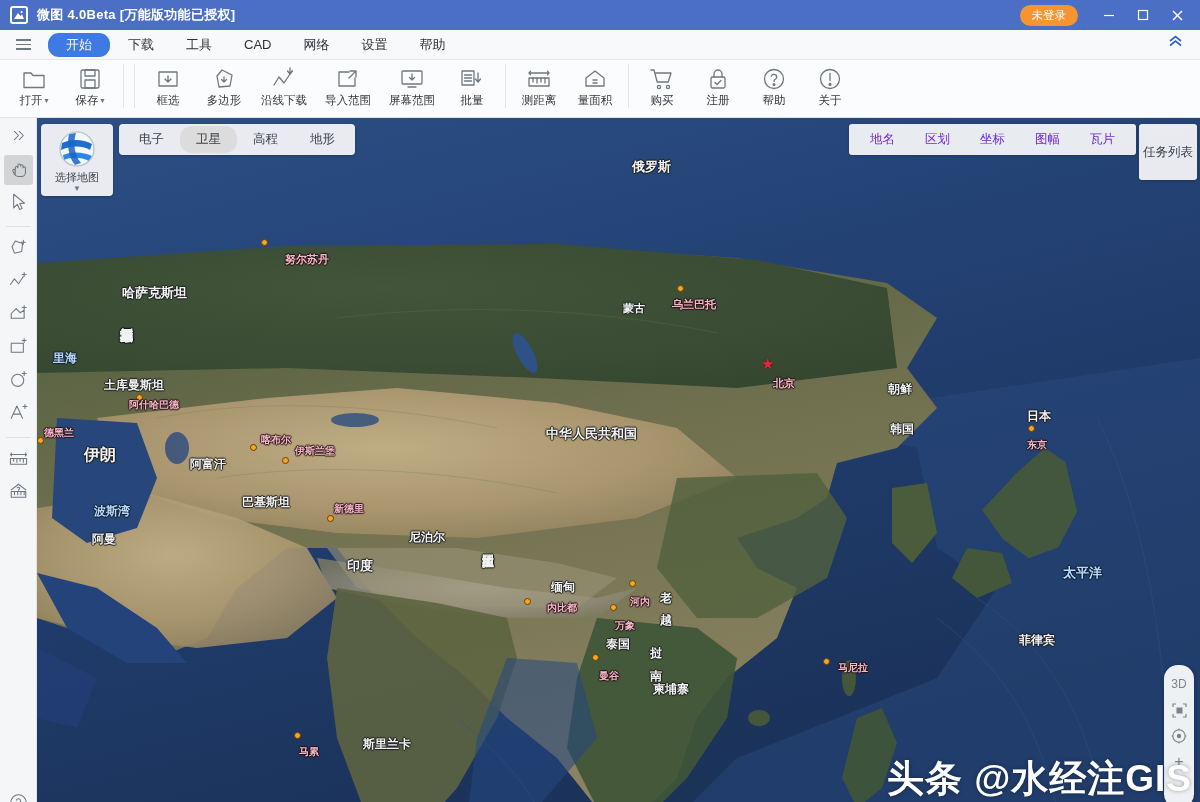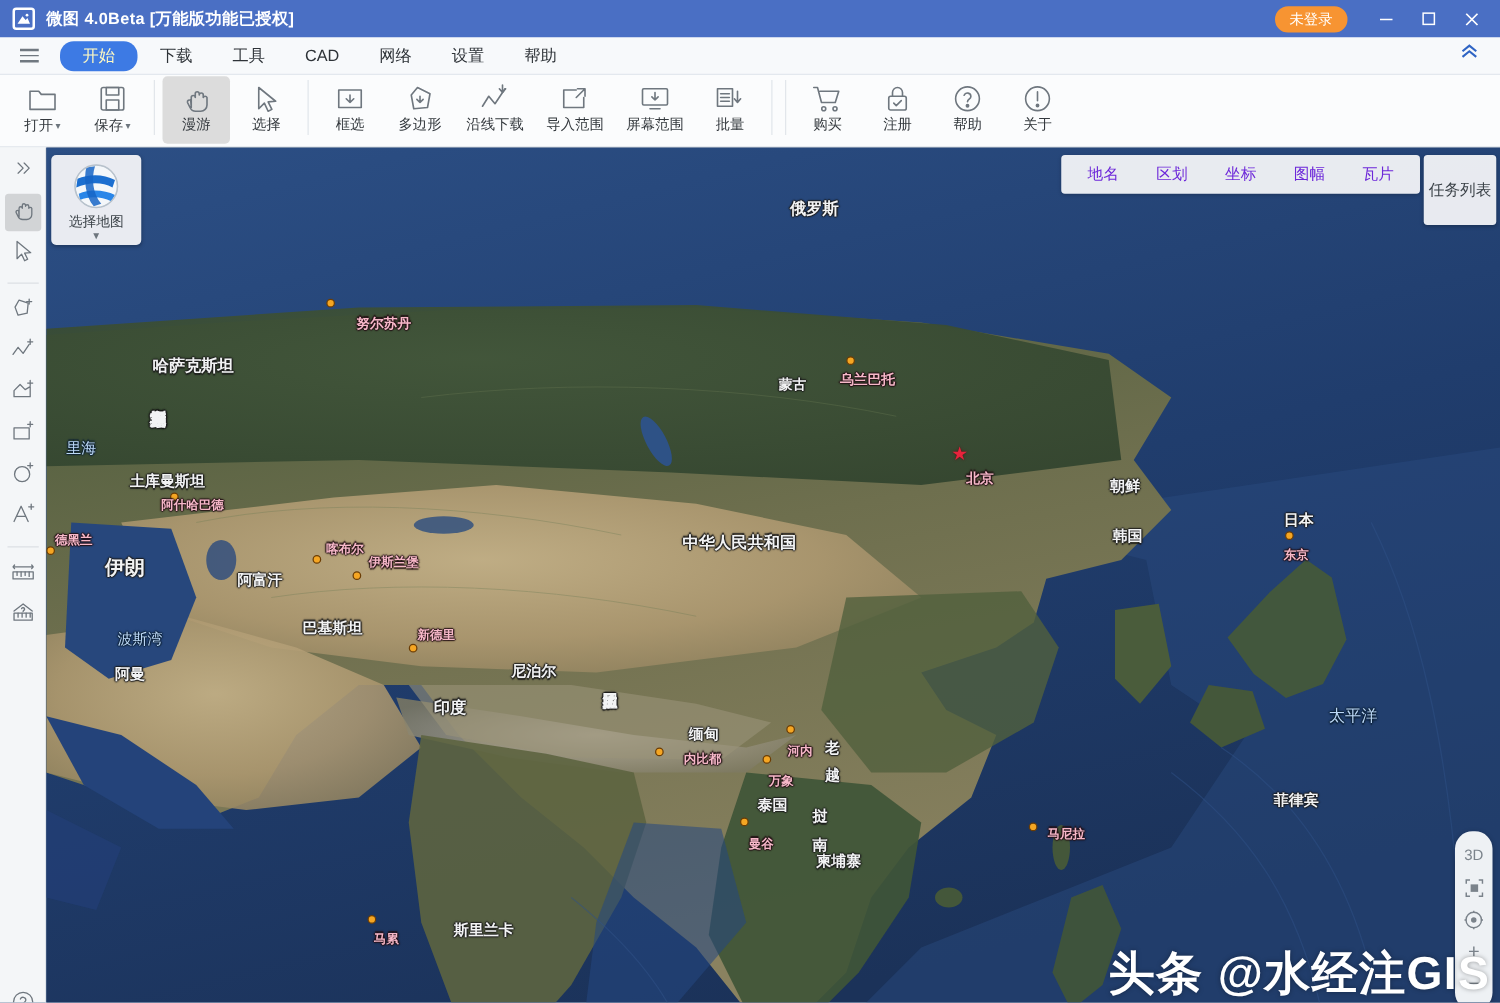--- a/index.html
+++ b/index.html
@@ -128,21 +128,21 @@
   
   .wm{
     position:absolute;right:8px;bottom:28px;font-size:37px;color:#fff;font-weight:bold;
     letter-spacing:1px;text-shadow:0 0 4px rgba(0,0,0,.35);white-space:nowrap;pointer-events:none;
   }
 
   
   .plabel{position:absolute;white-space:nowrap;pointer-events:none;font-size:12px;line-height:1;}
   .plabel.country{color:#f2f3f4;text-shadow:-1px 0 1px #1d1d1d,1px 0 1px #1d1d1d,0 -1px 1px #1d1d1d,0 1px 1px #1d1d1d;font-weight:bold;}
   .plabel.city{color:#f6b7c8;text-shadow:-1px 0 1px #241015,1px 0 1px #241015,0 -1px 1px #241015,0 1px 1px #241015;font-weight:bold;}
-  .plabel.water{color:#bcd8f6;text-shadow:-1px 0 1px #0d2135,1px 0 1px #0d2135,0 -1px 1px #0d2135,0 1px 1px #0d2135;font-weight:normal;}
+  .plabel.water{color:#bcd8f6;text-shadow:-1px 0 1px #0d2135,1px 0 1px #0d2135,0 -1px 1px #0d2135,0 1px 1px #0d2135;font-weight:bold;}
   .plabel.vert{writing-mode:vertical-rl;}
   .cdot{position:absolute;width:7px;height:7px;border-radius:50%;background:#f5a623;
     border:1.4px solid #6b3d05;box-sizing:border-box;pointer-events:none;}
   .cstar{position:absolute;color:#e8233c;font-size:15px;line-height:1;pointer-events:none;
     text-shadow:0 0 2px #5a0a12;}
 </style>
 </head>
 <body>
 
 <div class="app">
@@ -213,38 +213,20 @@
             <svg width="26" height="26" viewBox="0 0 26 26" fill="none" stroke="#6f777f" stroke-width="1.3" stroke-linecap="round" stroke-linejoin="round">
               <rect x="4" y="4" width="18" height="18" rx="1.5"></rect>
               <rect x="8" y="4" width="10" height="6"></rect>
               <rect x="8" y="14" width="10" height="8"></rect>
             </svg>
           </div>
           <div class="lbl"><span>保存</span><span class="car">▾</span></div>
         </div>
       </div>
       <div class="rsep"></div>
-      <div class="rgroup">
-        <div class="rbtn active">
-          <div class="ico">
-            <svg width="26" height="26" viewBox="0 0 26 26" fill="none" stroke="#6f777f" stroke-width="1.3" stroke-linecap="round" stroke-linejoin="round">
-              <path d="M9 20 v-8 a1.6 1.6 0 013.2 0 v-3 a1.6 1.6 0 013.2 0 v1 a1.6 1.6 0 013.2 0 v2 a1.6 1.6 0 013 0 v6 a5 5 0 01-5 5 h-4 a5 5 0 01-4.6-3 l-2-4 a1.6 1.6 0 012.6-1.6 z"></path>
-            </svg>
-          </div>
-          <div class="lbl">漫游</div>
-        </div>
-        <div class="rbtn">
-          <div class="ico">
-            <svg width="26" height="26" viewBox="0 0 26 26" fill="none" stroke="#6f777f" stroke-width="1.3" stroke-linecap="round" stroke-linejoin="round">
-              <path d="M7 4 L7 21 L11.5 16.5 L14.5 23 L17.5 21.5 L14.5 15.5 L20.5 15 z"></path>
-            </svg>
-          </div>
-          <div class="lbl">选择</div>
-        </div>
-      </div>
       <div class="rsep"></div>
       <div class="rgroup">
         <div class="rbtn">
           <div class="ico">
             <svg width="26" height="26" viewBox="0 0 26 26" fill="none" stroke="#6f777f" stroke-width="1.3" stroke-linecap="round" stroke-linejoin="round">
               <rect x="4" y="6" width="18" height="14"></rect>
               <path d="M13 10 v6 M10 13 l3 3 l3 -3"></path>
             </svg>
           </div>
           <div class="lbl">框选</div>
@@ -291,20 +273,41 @@
             <svg width="26" height="26" viewBox="0 0 26 26" fill="none" stroke="#6f777f" stroke-width="1.3" stroke-linecap="round" stroke-linejoin="round">
               <rect x="3" y="5" width="12" height="14"></rect>
               <path d="M5.5 9 h7 M5.5 12 h7 M5.5 15 h7"></path>
               <path d="M19 7 v9 M16.5 13 l2.5 3 l2.5 -3"></path>
             </svg>
           </div>
           <div class="lbl">批量</div>
         </div>
       </div>
       <div class="rsep"></div>
+      <div class="rgroup">
+        <div class="rbtn">
+          <div class="ico">
+            <svg width="26" height="26" viewBox="0 0 26 26" fill="none" stroke="#6f777f" stroke-width="1.3" stroke-linecap="round" stroke-linejoin="round">
+              <rect x="3" y="12" width="20" height="8"></rect>
+              <path d="M7 12 v4 M11 12 v5 M15 12 v4 M19 12 v5"></path>
+              <path d="M3 7 h20 M4.5 5.2 L3 7 l1.5 1.8 M21.5 5.2 L23 7 l-1.5 1.8"></path>
+            </svg>
+          </div>
+          <div class="lbl">测距离</div>
+        </div>
+        <div class="rbtn">
+          <div class="ico">
+            <svg width="26" height="26" viewBox="0 0 26 26" fill="none" stroke="#6f777f" stroke-width="1.3" stroke-linecap="round" stroke-linejoin="round">
+              <path d="M4 12 L13 5 L22 12 v8 h-18 z"></path>
+              <path d="M11 14 h4 M11 17 h4"></path>
+            </svg>
+          </div>
+          <div class="lbl">量面积</div>
+        </div>
+      </div>
       <div class="rsep"></div>
       <div class="rgroup">
         <div class="rbtn">
           <div class="ico">
             <svg width="26" height="26" viewBox="0 0 26 26" fill="none" stroke="#6f777f" stroke-width="1.3" stroke-linecap="round" stroke-linejoin="round">
               <path d="M2 4 h3 l3.2 12 h11 l2.8 -9 h-15"></path>
               <circle cx="10" cy="21" r="1.6"></circle>
               <circle cx="19" cy="21" r="1.6"></circle>
             </svg>
           </div>
@@ -584,20 +587,26 @@
           <circle cx="20" cy="20" r="17" fill="#f4f7fa" stroke="#cfd6de" stroke-width="0.8"></circle>
           <path d="M5,14 C14,10 26,10 35,15 L33,21 C24,16 13,17 4,21 Z" fill="#1c6fd0"></path>
           <path d="M6,26 C15,22 27,23 35,27 L32,32 C24,28 14,28 7,31 Z" fill="#2a86e8"></path>
           <path d="M12,5 C10,14 11,28 18,36 L24,34 C17,26 16,13 19,4 Z" fill="#1665c6" opacity="0.85"></path>
           <circle cx="20" cy="20" r="17" fill="none" stroke="#b8c2cc" stroke-width="1.2"></circle>
         </svg>
         <div class="lbl">选择地图</div>
         <div class="car">▼</div>
       </div>
 
+      <div class="layertabs" id="layertabs">
+          <div class="t">电子</div>
+          <div class="t active">卫星</div>
+          <div class="t">高程</div>
+          <div class="t">地形</div>
+        </div>
 
       <div class="toolstabs" id="tooltabs">
           <div class="t">地名</div>
           <div class="t">区划</div>
           <div class="t">坐标</div>
           <div class="t">图幅</div>
           <div class="t">瓦片</div>
         </div>
 
       <div class="tasklist">任务列表</div>

